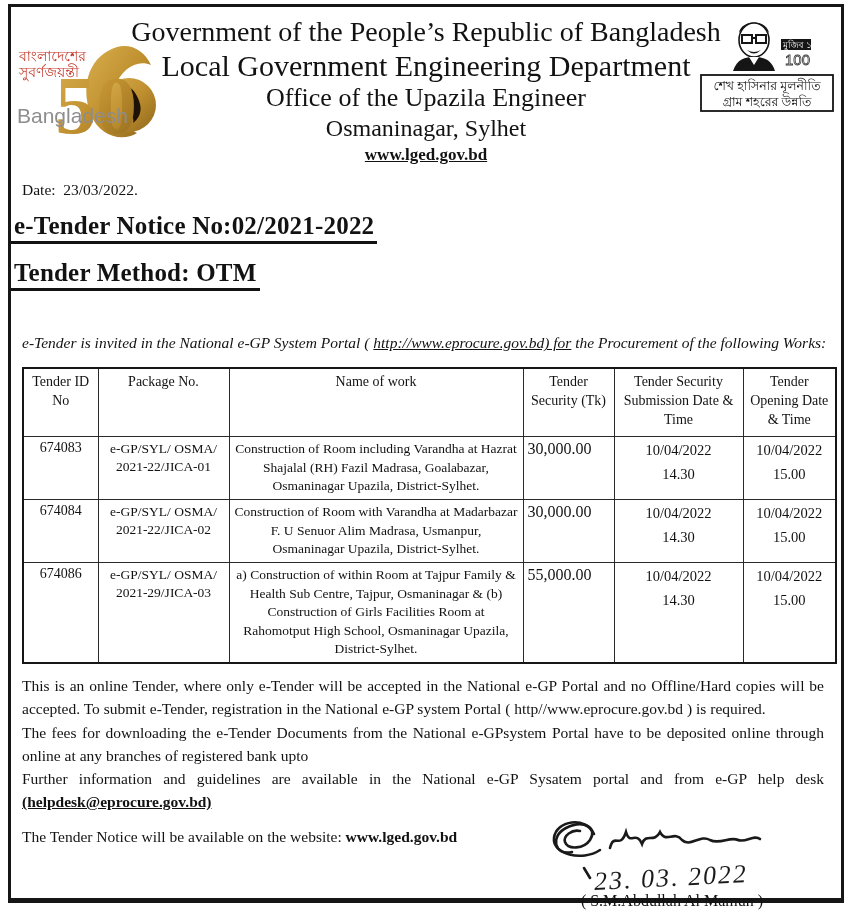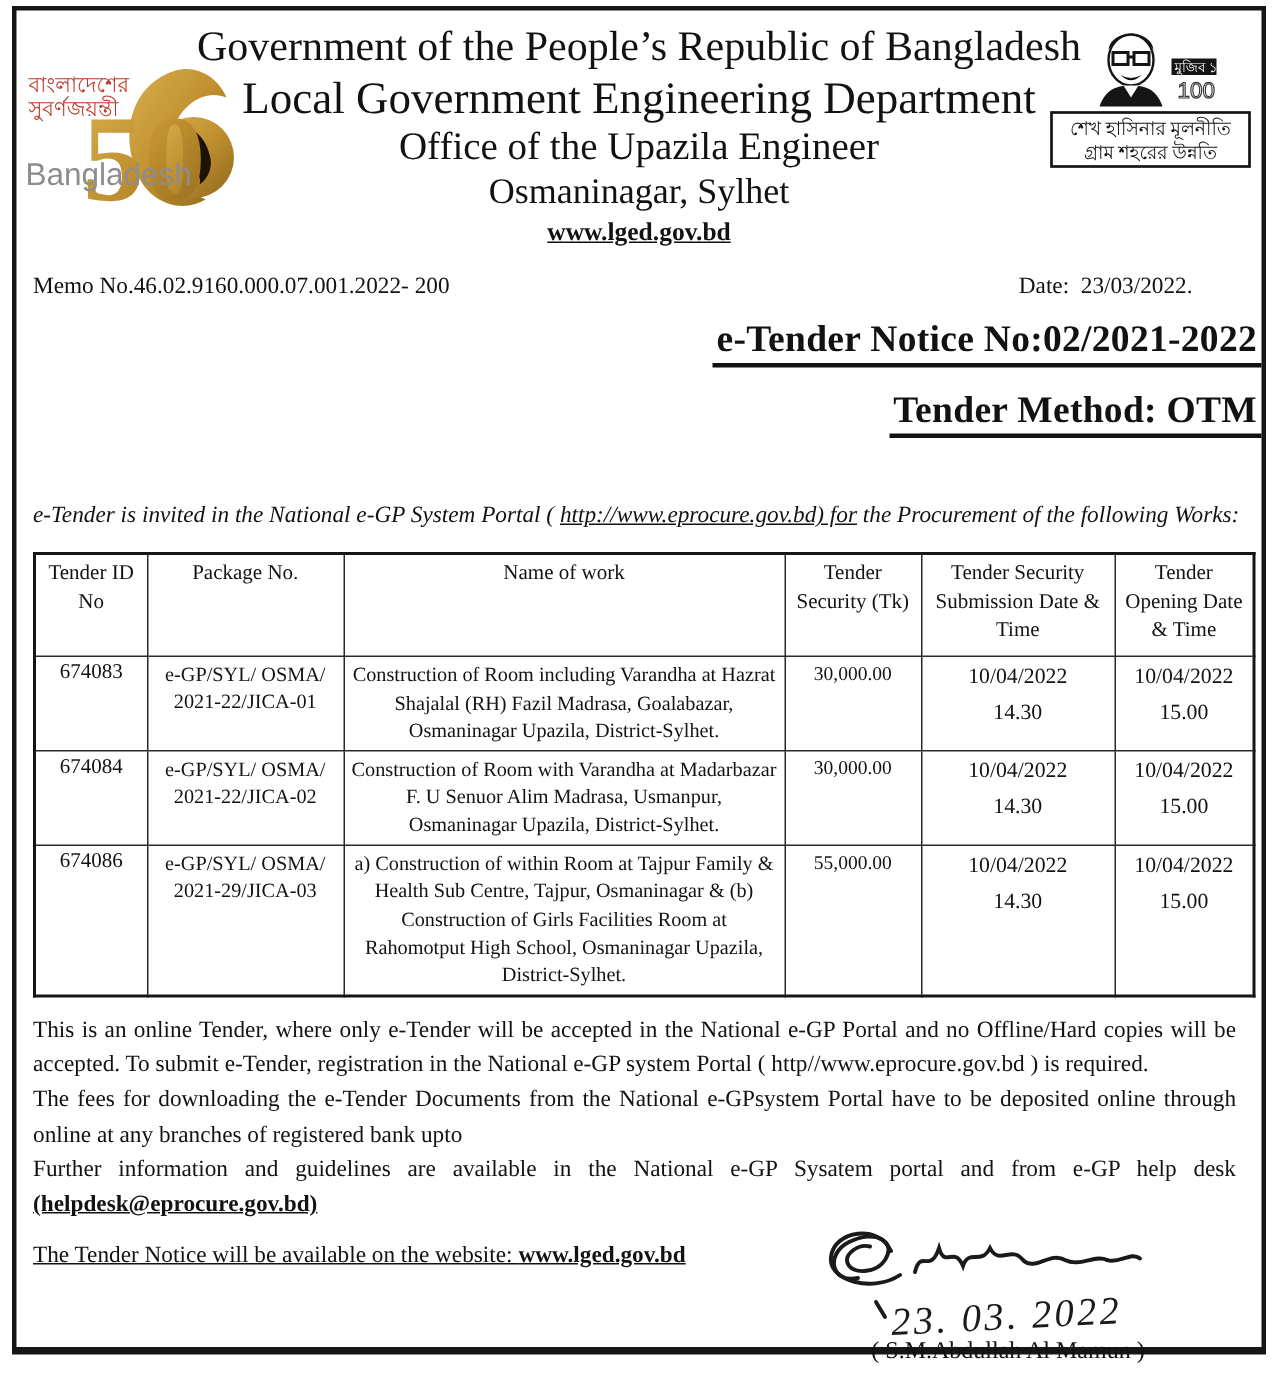--- a/index.html
+++ b/index.html
@@ -23,54 +23,54 @@
   .h-web   { font-size:17px; font-weight:bold; text-decoration:underline; display:inline-block; margin-top:3px; }
 
   .logo-left  { position:absolute; left:6px;  top:34px; width:152px; height:112px; }
   .logo-right { position:absolute; right:4px; top:6px;  width:140px; height:102px; }
 
   
   .memo-row { display:flex; justify-content:space-between; padding:16px 46px 0 11px; font-size:15.5px; }
   .memo-date { white-space:pre; }
 
   
-  .notice-line { text-align:right; margin-top:13px; }
+  .notice-line { text-align:left; margin-top:13px; }
   .notice-line .ul {
     font-size:25px; font-weight:bold; letter-spacing:0.2px;
     border-bottom:3px solid #121212; padding:0 3px 1px; display:inline-block;
   }
   .notice-method { margin-top:15px; }
 
   
   .intro { margin:40px 14px 0 11px; font-size:15.5px; line-height:1.55;font-style:italic; }
   .link-u { text-decoration:underline; }
 
   
   table.tender {
     margin:12px 0 0 11px; width:813px; border-collapse:collapse; table-layout:fixed;
     font-size:13.5px; border:2px solid #161616;
   }
   table.tender th, table.tender td { border:1px solid #2a2a2a; vertical-align:top; padding:3px 4px; }
   table.tender th { font-weight:normal; font-size:14px; text-align:center; padding:4px 1px 6px; line-height:1.35; }
   td.c-id  { text-align:center; font-size:14px; }
   td.c-pkg { text-align:center; line-height:1.35; }
   td.c-work{ text-align:center; padding-left:6px; line-height:1.38; }
-  td.c-sec { text-align:center; font-size:13px; }
+  td.c-sec { font-size:16px; }
   td.c-date{ text-align:center; font-size:14.5px; line-height:1.4; }
   td.c-date .time { display:block; margin-top:4px; }
 
   
   .terms { margin:10px 17px 0 11px; font-size:15.5px; line-height:1.5; text-align:justify; }
   .terms p { margin:0; }
   .b { font-weight:bold; }
   .bu { font-weight:bold; text-decoration:underline; }
 
   
   .bottom-area { position:relative; height:176px; margin-top:14px; }
-  .website-line { position:absolute; left:11px; top:0; font-size:15.5px;text-decoration:underline; }
+  .website-line { position:absolute; left:11px; top:0; font-size:15.5px; }
   .signature-block { position:absolute; right:14px; top:-16px; width:310px; text-align:center; font-size:16px; line-height:1.32; }
   .sig-art { display:block; margin:0 auto -4px; }
 </style>
 </head>
 <body>
 
 <div class="frame">
 
   <div class="header">
 
@@ -121,21 +121,20 @@
       <div class="h-dept">Local Government Engineering Department</div>
       <div class="h-office">Office of the Upazila Engineer</div>
       <div class="h-loc">Osmaninagar, Sylhet</div>
       <div>
         <span class="h-web">www.lged.gov.bd</span>
       </div>
     </div>
   </div>
 
   <div class="memo-row">
-    <span class="memo-no">Memo No.46.02.9160.000.07.001.2022- 200</span>
     <span class="memo-date">Date:  23/03/2022.</span>
   </div>
 
   <div class="notice-line">
     <span class="ul">e-Tender Notice No:02/2021-2022</span>
   </div>
   <div class="notice-line notice-method">
     <span class="ul">Tender Method: OTM</span>
   </div>
 

